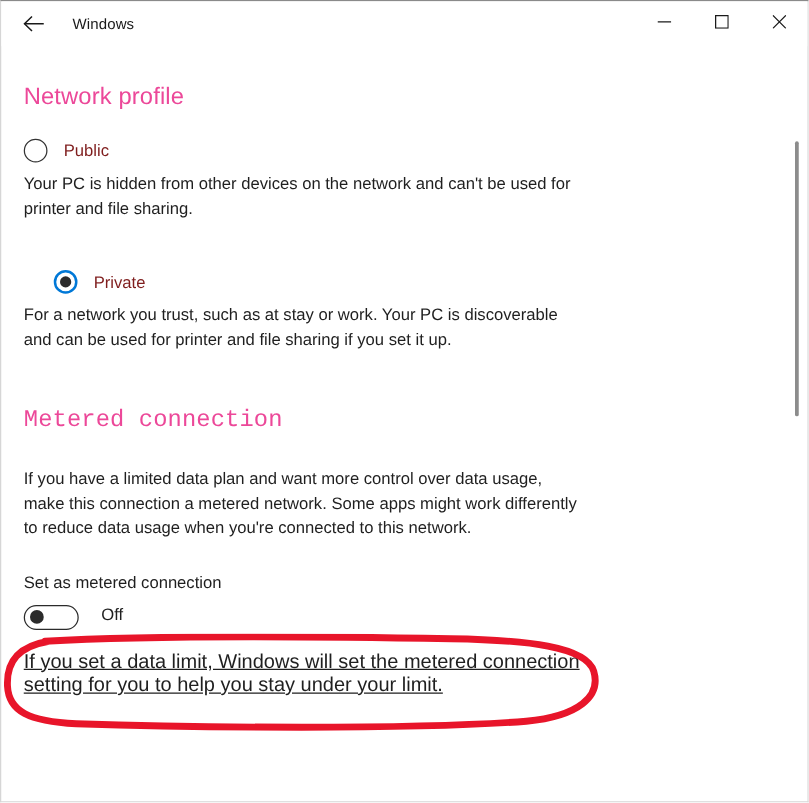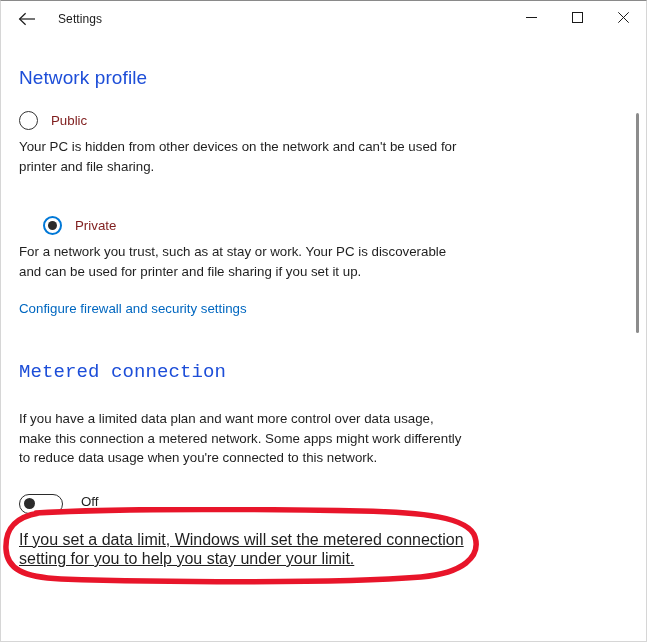--- a/index.html
+++ b/index.html
@@ -93,21 +93,21 @@
 
   
   .content {
     position: relative;
     padding: 0 18px;
     margin-top: 30px;
   }
   .section-heading {
     font-size: 19px;
     font-weight: 400;
-    color: #1d4ed8;
+    color: #ec4899;
     margin: 0 0 22px 0;
     letter-spacing: .1px;
   }
   .section-heading.metered { margin-top: 0; margin-bottom: 26px; font-family: Liberation Mono, monospace; }
 
   .desc {
     font-size: 13.3px;
     color: #1f1f1f;
     line-height: 19.5px;
     margin: 7px 0 0 0;
@@ -245,21 +245,21 @@
 
 <div class="window">
 
   <div class="titlebar">
     <div class="back-btn">
       <svg width="18" height="14" viewBox="0 0 18 14" aria-hidden="true">
         <path d="M7.6 1.2 L1.6 7 L7.6 12.8" fill="none" stroke="#1a1a1a" stroke-width="1.2"></path>
         <path d="M1.8 7 H17" fill="none" stroke="#1a1a1a" stroke-width="1.2"></path>
       </svg>
     </div>
-    <div class="app-title">Settings</div>
+    <div class="app-title">Windows</div>
 
     <div class="caption-buttons">
       <div class="cap-btn">
         <svg width="11" height="11" viewBox="0 0 11 11" aria-hidden="true">
           <path d="M0 5.5 H11" stroke="#1a1a1a" stroke-width="1"></path>
         </svg>
       </div>
       <div class="cap-btn">
         <svg width="11" height="11" viewBox="0 0 11 11" aria-hidden="true">
           <rect x="0.5" y="0.5" width="10" height="10" fill="none" stroke="#1a1a1a" stroke-width="1"></rect>
@@ -285,28 +285,28 @@
     </div>
     <p class="desc">Your PC is hidden from other devices on the network and can't be used for printer and file sharing.</p>
 
     
     <div class="radio-row block-gap-public">
       <span class="radio checked"></span>
       <span class="radio-label">Private</span>
     </div>
     <p class="desc">For a network you trust, such as at stay or work. Your PC is discoverable and can be used for printer and file sharing if you set it up.</p>
 
-    <a class="link" href="#">Configure firewall and security settings</a>
 
     
     <div class="metered-section">
       <h2 class="section-heading metered">Metered connection</h2>
       <p class="desc">If you have a limited data plan and want more control over data usage, make this connection a metered network. Some apps might work differently to reduce data usage when you're connected to this network.</p>
 
       <div class="toggle-group">
+        <p class="toggle-caption">Set as metered connection</p>
         <div class="toggle-row">
           <div class="switch">
             <span class="knob"></span>
           </div>
           <span class="switch-state">Off</span>
         </div>
       </div>
 
       <p class="footnote">If you set a data limit, Windows will set the metered connection setting for you to help you stay under your limit.</p>
     </div>

